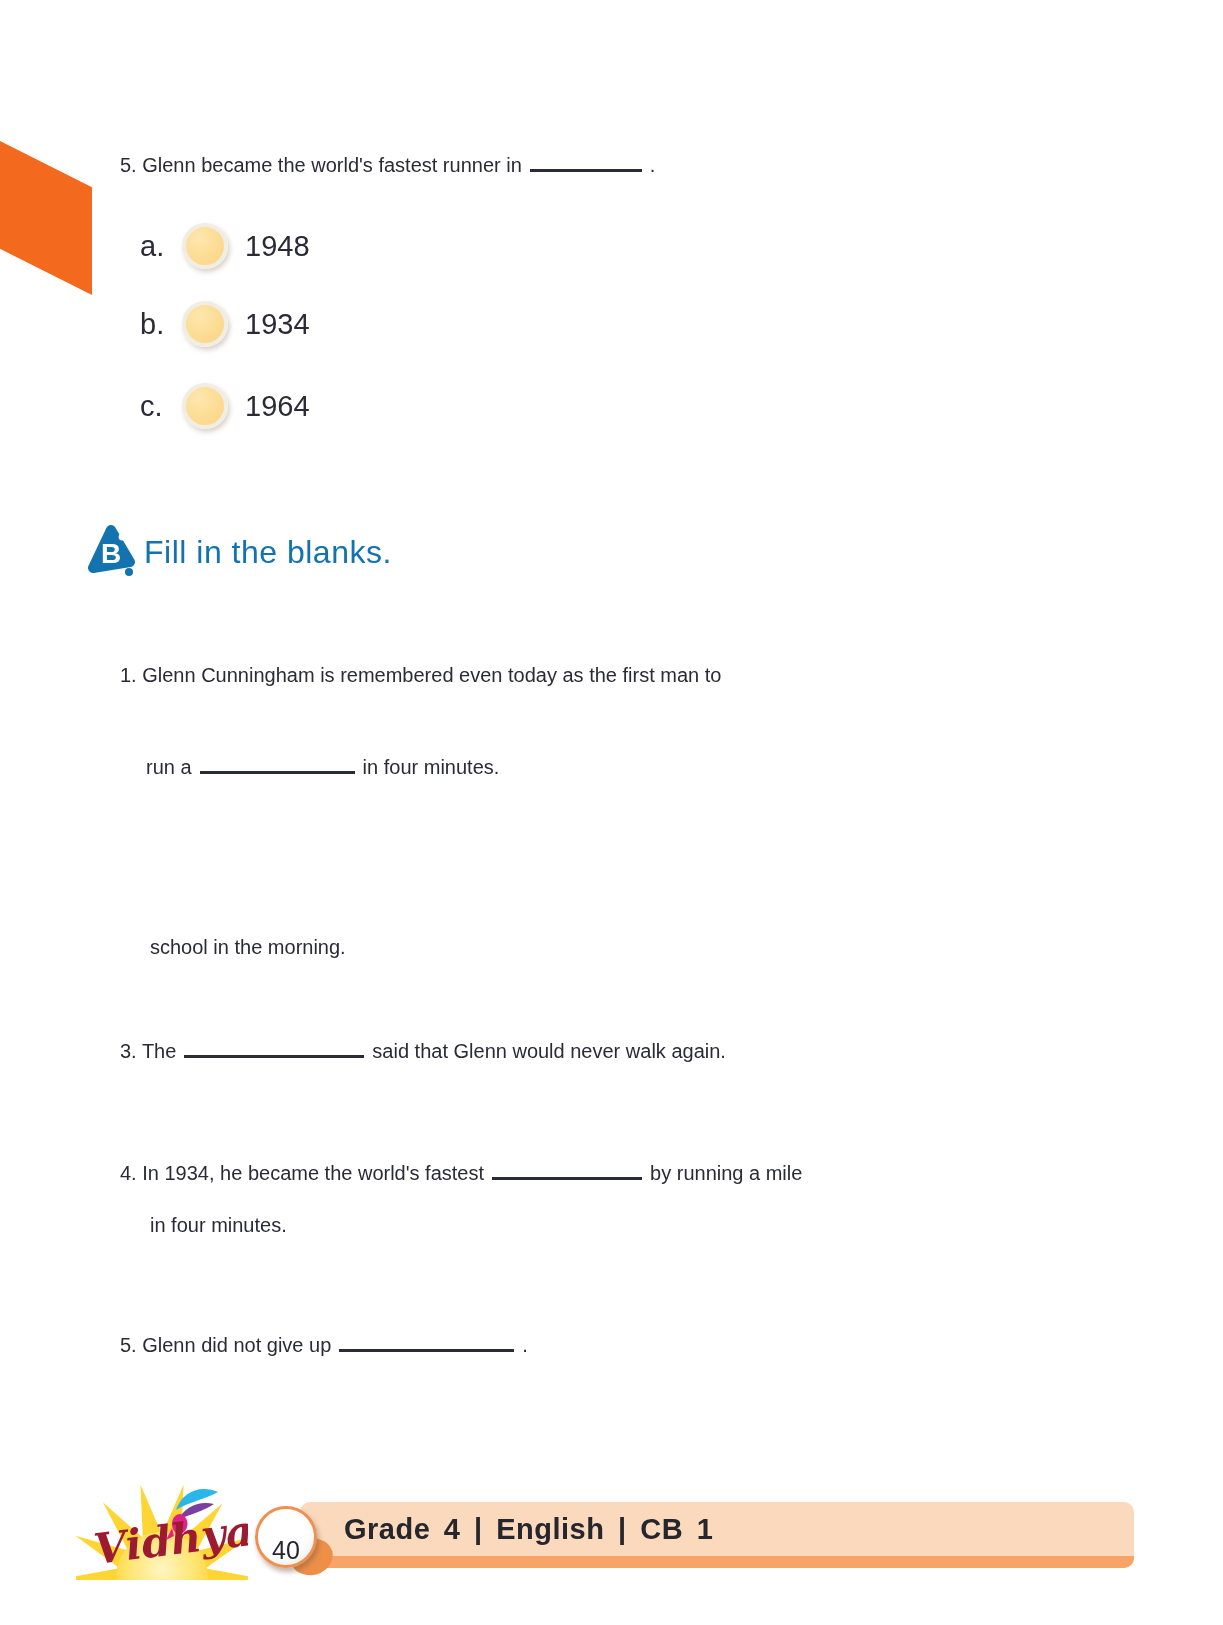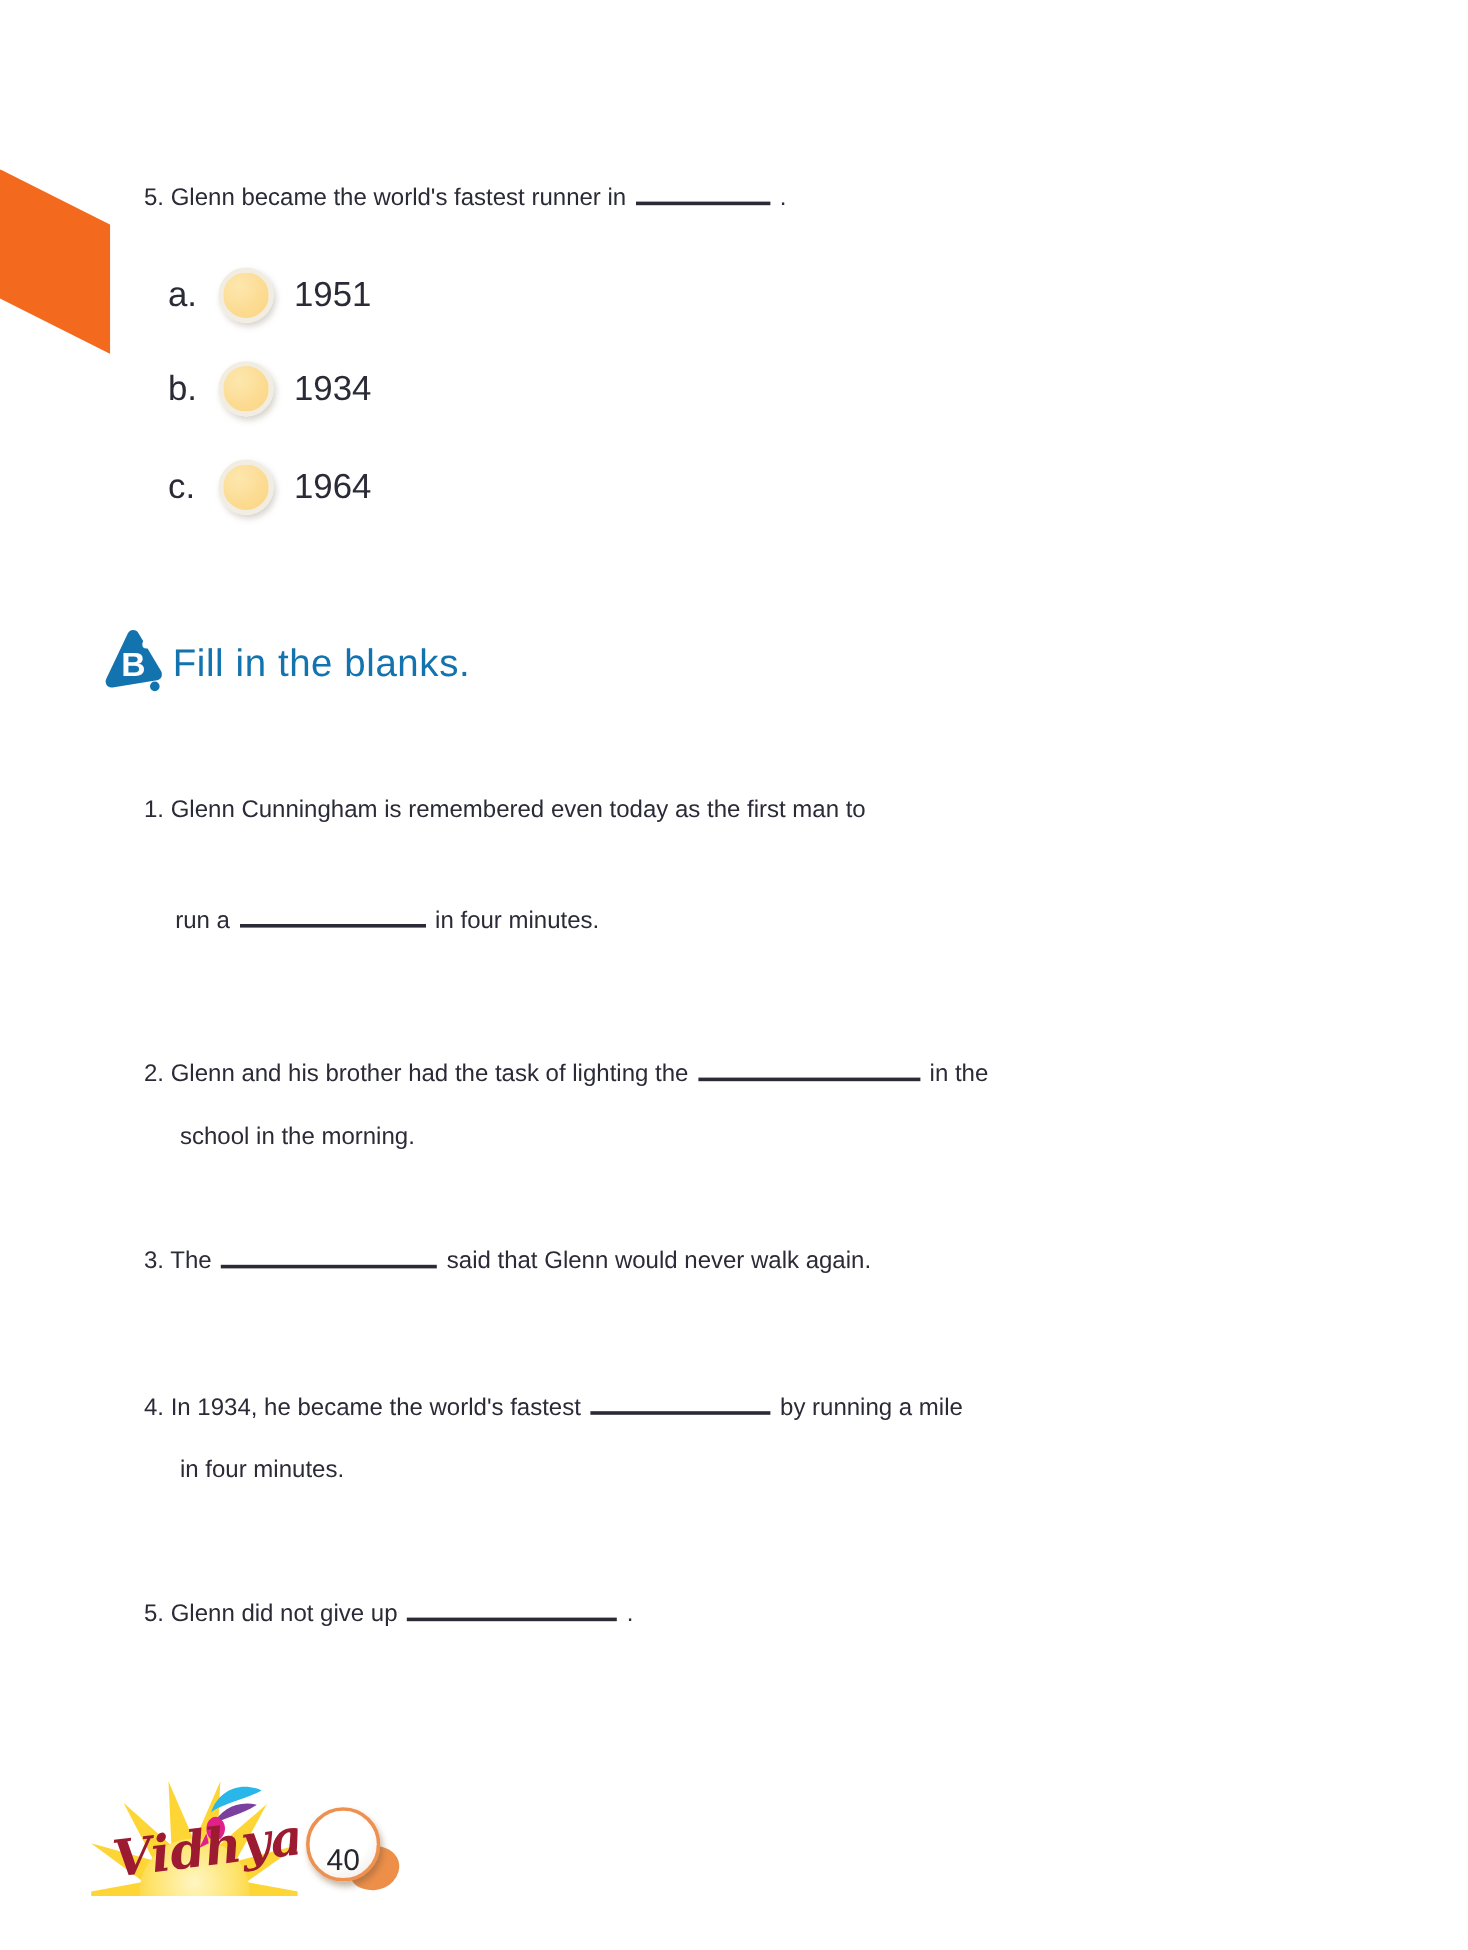--- a/index.html
+++ b/index.html
@@ -71,21 +71,21 @@
 
 <div class="page">
 
   <div class="corner-accent"></div>
 
   <p class="qtext" style="left:120px; top:126px;"><span>5. Glenn became the world's fastest runner in</span><span class="blank" style="width:112px;"></span><span>.</span></p>
 
   <div class="option-row" style="top:222px;">
     <span class="option-letter">a.</span>
     <span class="option-circle"></span>
-    <span class="option-value">1951</span>
+    <span class="option-value">1948</span>
   </div>
   <div class="option-row" style="top:300px;">
     <span class="option-letter">b.</span>
     <span class="option-circle"></span>
     <span class="option-value">1934</span>
   </div>
   <div class="option-row" style="top:382px;">
     <span class="option-letter">c.</span>
     <span class="option-circle"></span>
     <span class="option-value">1964</span>
@@ -99,30 +99,33 @@
         <circle cx="45" cy="48" r="4" fill="#1273ae"></circle>
         <text x="17" y="39" font-size="28" font-weight="bold" fill="#ffffff" font-family="Liberation Sans, sans-serif">B</text>
       </svg>
     </span>
     <span class="section-title">Fill in the blanks.</span>
   </div>
 
   <p class="qtext" style="left:120px; top:636px;">1. Glenn Cunningham is remembered even today as the first man to</p>
   <p class="qtext" style="left:146px; top:728px;"><span>run a</span><span class="blank" style="width:155px;"></span><span>in four minutes.</span></p>
 
-  <p class="qtext" style="left:120px; top:856px;"><span>2. Glenn and his brother had the task of lighting the</span><span class="blank" style="width:185px;"></span><span>in the</span></p>
   <p class="qtext" style="left:150px; top:908px;">school in the morning.</p>
 
   <p class="qtext" style="left:120px; top:1012px;text-align:center;"><span>3. The</span><span class="blank" style="width:180px;"></span><span>said that Glenn would never walk again.</span></p>
 
   <p class="qtext" style="left:120px; top:1134px;text-align:center;"><span>4. In 1934, he became the world's fastest</span><span class="blank" style="width:150px;"></span><span>by running a mile</span></p>
   <p class="qtext" style="left:150px; top:1186px;">in four minutes.</p>
 
   <p class="qtext" style="left:120px; top:1306px;"><span>5. Glenn did not give up</span><span class="blank" style="width:175px;"></span><span>.</span></p>
 
+  <div class="footer-bar">
+    <div class="strip"></div>
+    <div class="footer-bar-text">Grade 4 | English | CB 1</div>
+  </div>
 
   <div class="page-teardrop"></div>
   <div class="page-badge">
     <span>40</span>
   </div>
 
   <div class="logo">
     <svg width="172" height="110" viewBox="0 0 172 110">
       <defs>
         <radialGradient id="sunGrad" cx="50%" cy="40%" r="65%">

